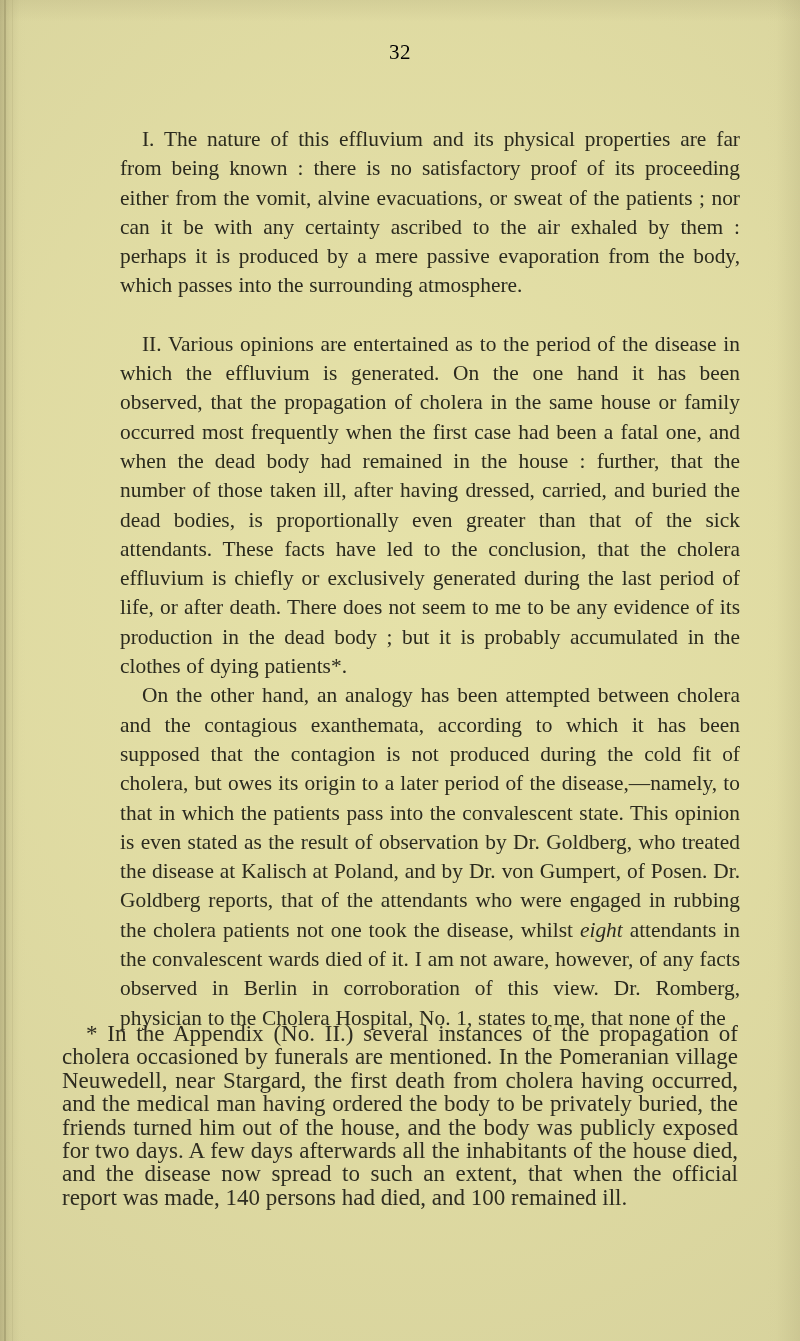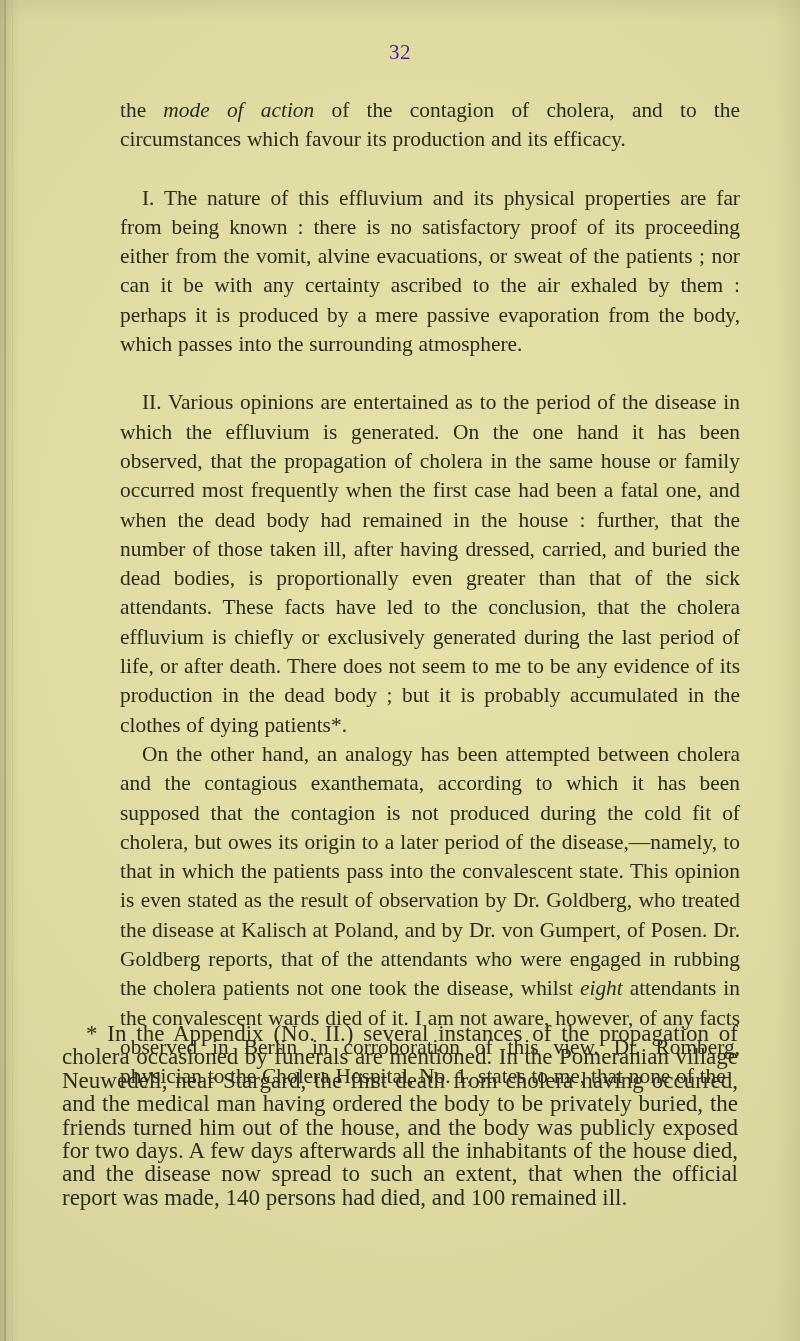--- a/index.html
+++ b/index.html
@@ -97,21 +97,21 @@
   }
 
   .folio {
     position: absolute;
     top: 40px;
     left: 0;
     width: 800px;
     text-align: center;
     font-size: 21px;
     letter-spacing: 0.5px;
-    color: #4c1d95;
+    color: #000000;
   }
 
   .textblock {
     position: absolute;
     top: 96px;
     left: 120px;
     width: 620px;
   }
 
   p.body {
@@ -172,21 +172,20 @@
   <div class="scan-line-2"></div>
   <div class="edge-right"></div>
   <div class="edge-top"></div>
 
   <div class="content">
 
     <div class="folio">32</div>
 
     <div class="textblock">
 
-      <p class="body"><span>the </span><em>mode of action</em><span> of the contagion of cholera, and to the circumstances which favour its production and its efficacy.</span></p>
 
       <div class="gap"></div>
 
       <p class="body indent">I. The nature of this effluvium and its physical properties are far from being known : there is no satisfactory proof of its proceeding either from the vomit, alvine evacuations, or sweat of the patients ; nor can it be with any certainty ascribed to the air exhaled by them : perhaps it is produced by a mere passive evaporation from the body, which passes into the surrounding atmosphere.</p>
 
       <div class="gap"></div>
 
       <p class="body indent"><span>II. Various opinions are entertained as to the period of the disease in which the effluvium is generated. On the one hand it has been observed, that the propagation of cholera in the same house or family occurred most frequently when the first case had been a fatal one, and when the dead body had remained in the house : further, that the number of those taken ill, after having dressed, carried, and buried the dead bodies, is proportionally even greater than that of the sick attendants. These facts have led to the conclusion, that the cholera effluvium is chiefly or exclusively generated during the last period of life, or after death. There does not seem to me to be any evidence of its production in the dead body ; but it is probably accumulated in the clothes of dying patients</span><span class="fn-marker">*</span><span>.</span></p>
 
       <p class="body indent"><span>On the other hand, an analogy has been attempted between cholera and the contagious exanthemata, according to which it has been supposed that the contagion is not produced during the cold fit of cholera, but owes its origin to a later period of the disease,—namely, to that in which the patients pass into the convalescent state. This opinion is even stated as the result of observation by Dr. Goldberg, who treated the disease at Kalisch at Poland, and by Dr. von Gumpert, of Posen. Dr. Goldberg reports, that of the attendants who were engaged in rubbing the cholera patients not one took the disease, whilst </span><em>eight</em><span> attendants in the convalescent wards died of it. I am not aware, however, of any facts observed in Berlin in corroboration of this view. Dr. Romberg, physician to the Cholera Hospital, No. 1, states to me, that none of the</span></p>

